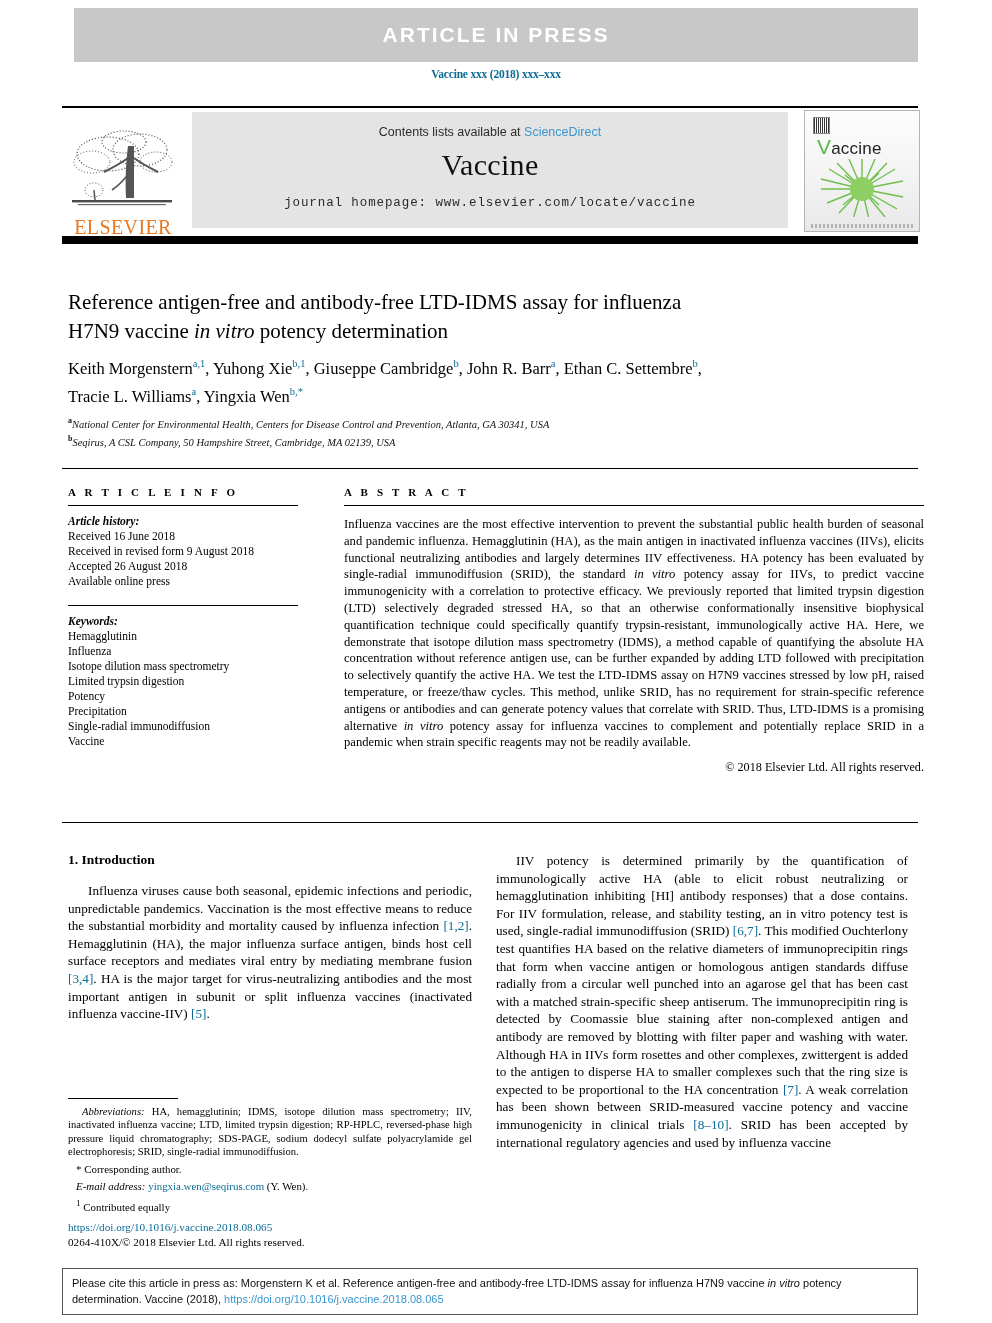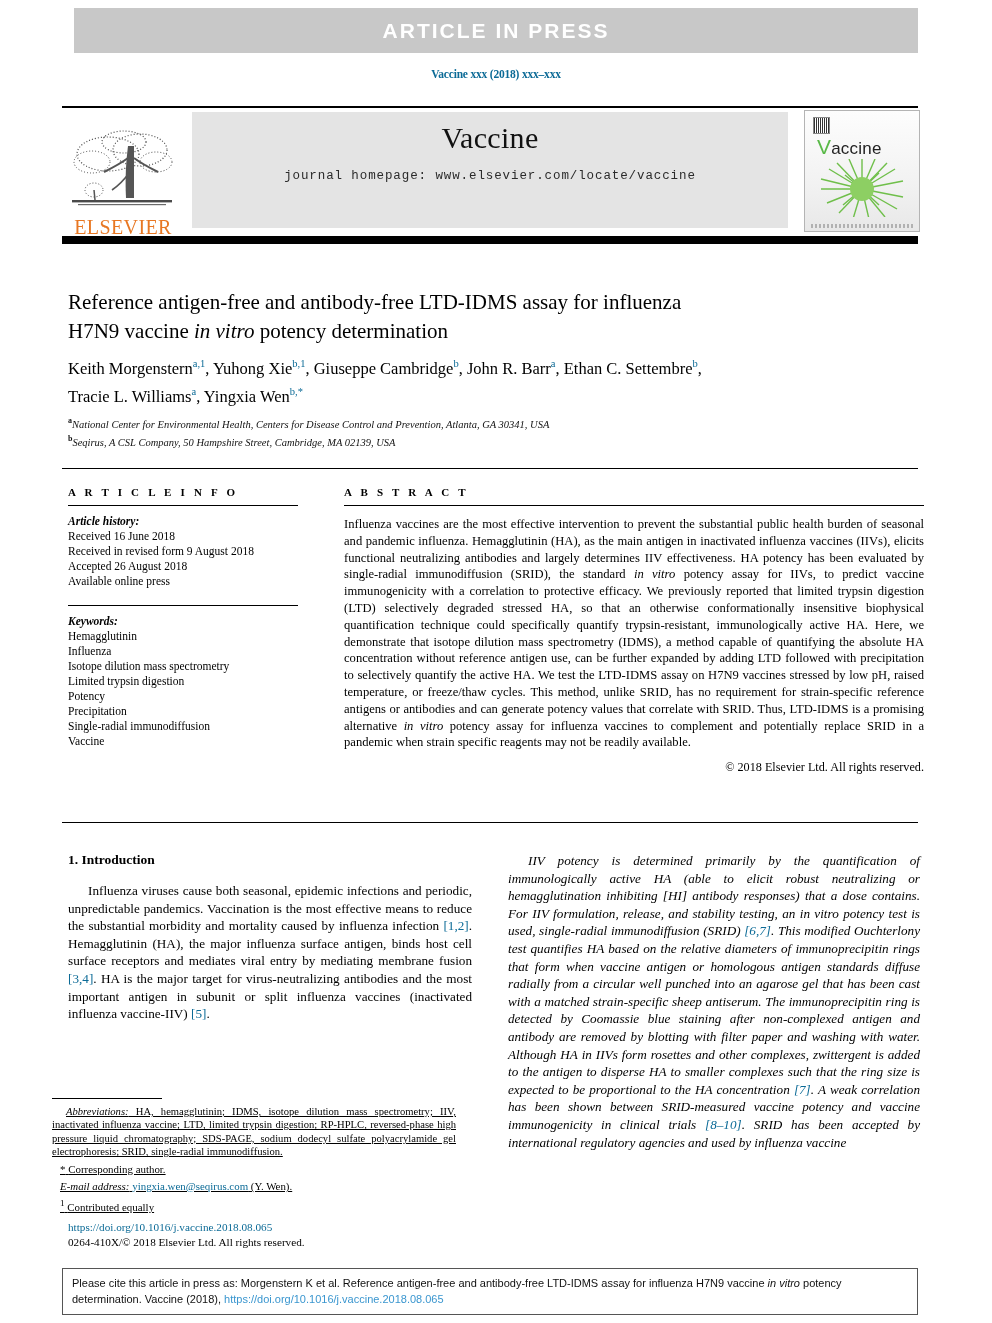--- a/index.html
+++ b/index.html
@@ -21,21 +21,21 @@
     height: 1323px;
     box-sizing: border-box;
   }
 
   
   .aip-banner {
     position: absolute;
     left: 74px;
     top: 8px;
     width: 844px;
-    height: 45px;
+    height: 54px;
     background: #c8c8c8;
     display: flex;
     align-items: center;
     justify-content: center;
   }
   .aip-banner .aip-text {
     font-family: "Liberation Sans", "DejaVu Sans", sans-serif;
     font-weight: bold;
     font-size: 21px;
     letter-spacing: 2.0px;
@@ -296,48 +296,46 @@
 
   
   .col-left {
     position: absolute;
     left: 68px;
     top: 852px;
     width: 404px;
   }
   .col-right {
     position: absolute;
-    left: 508px;
+    left: 496px;
     top: 852px;
     width: 412px;
-    font-style: italic;
   }
   h2.body-head {
     margin: 0 0 14px 0;
     font-family: "Liberation Serif", serif;
     font-weight: bold;
     font-size: 13.5px;
   }
   p.body-p {
     margin: 0;
     font-family: "Liberation Serif", serif;
     font-size: 13.2px;
     line-height: 17.6px;
     text-align: justify;
     text-indent: 20px;
   }
   .ref { color: #0b6a96; }
 
   
   .footnotes {
     position: absolute;
-    left: 52px;
+    left: 68px;
     top: 1098px;
     width: 404px;
-    text-decoration: underline;
   }
   .fn-rule {
     width: 110px;
     height: 1px;
     background: #000;
     margin-bottom: 6px;
   }
   .fn-text {
     font-family: "Liberation Serif", serif;
     font-size: 10.6px;
@@ -418,20 +416,23 @@
           <ellipse cx="26" cy="62" rx="9" ry="7" fill="none" stroke="#4a4a4a" stroke-width="1" stroke-dasharray="1 2"></ellipse>
           <path d="M26 62 L27 72" stroke="#555" stroke-width="1.5"></path>
           <rect x="4" y="72" width="100" height="2.4" fill="#4a4a4a"></rect>
           <rect x="10" y="76" width="88" height="1.2" fill="#6a6a6a"></rect>
         </g>
       </svg>
       <div class="elsevier-word">ELSEVIER</div>
     </div>
 
     <div class="masthead-center">
+      <div class="contents-line">
+        <span>Contents lists available at </span><span class="sd-link">ScienceDirect</span>
+      </div>
       <div class="journal-name">Vaccine</div>
       <div class="homepage-line">journal homepage: www.elsevier.com/locate/vaccine</div>
     </div>
 
     <div class="cover-thumb">
       <div class="cover-barcode"></div>
       <div class="cover-title"><span class="v-green">V</span><span>accine</span></div>
       <svg class="cover-virus" viewBox="0 0 86 58">
         <g stroke="#6fbf4a" stroke-width="1.4">
           <line x1="43" y1="30" x2="10" y2="10"></line>

